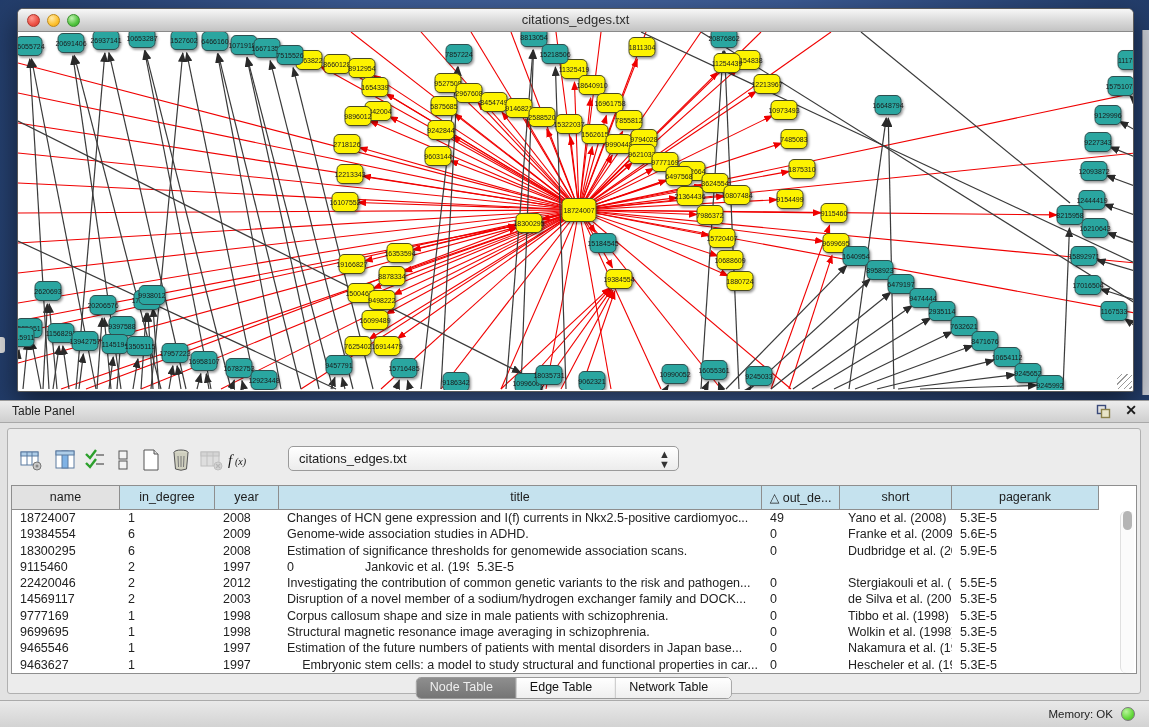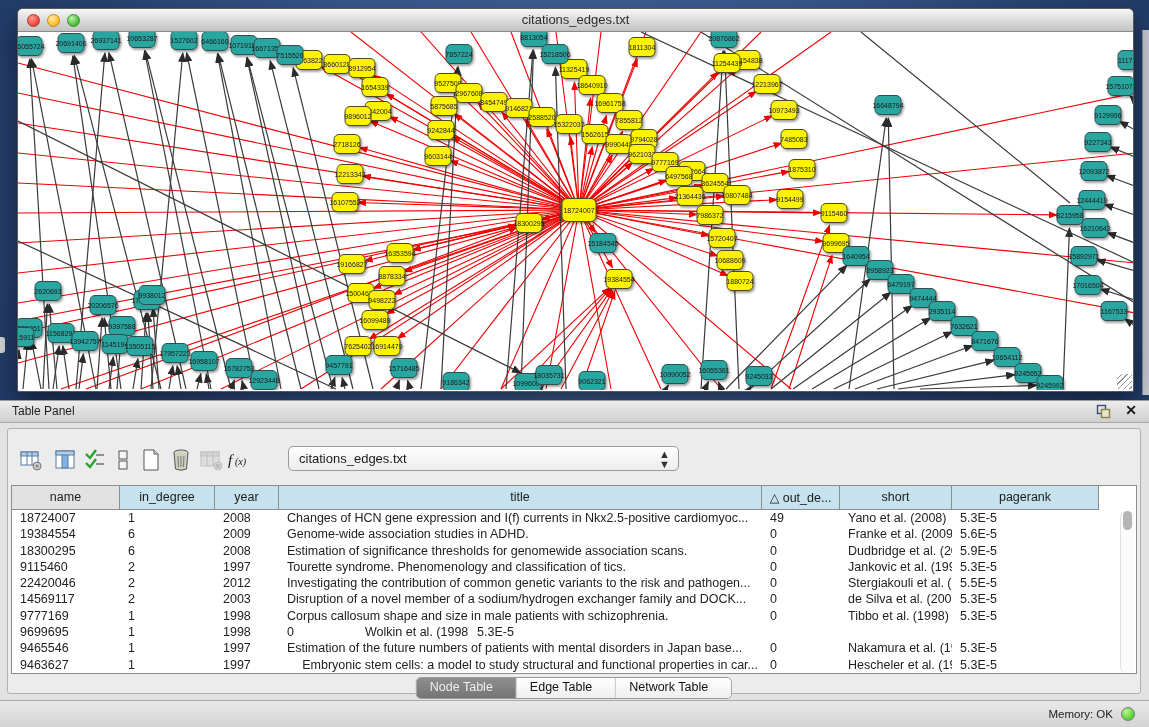--- a/index.html
+++ b/index.html
@@ -896,21 +896,20 @@
               <div class="td" style="width: 64px;">2008</div>
               <div class="td" style="width: 483px;">Estimation of significance thresholds for genomewide association scans.</div>
               <div class="td" style="width: 78px;">0</div>
               <div class="td" style="width: 112px;">Dudbridge et al. (2008)</div>
               <div class="td" style="width: 147px;">5.9E-5</div>
             </div>
             <div class="tr">
               <div class="td" style="width: 108px;">9115460</div>
               <div class="td" style="width: 95px;">2</div>
               <div class="td" style="width: 64px;">1997</div>
-              <div class="td" style="width: 483px;">Tourette syndrome. Phenomenology and classification of tics.</div>
               <div class="td" style="width: 78px;">0</div>
               <div class="td" style="width: 112px;">Jankovic et al. (1997)</div>
               <div class="td" style="width: 147px;">5.3E-5</div>
             </div>
             <div class="tr">
               <div class="td" style="width: 108px;">22420046</div>
               <div class="td" style="width: 95px;">2</div>
               <div class="td" style="width: 64px;">2012</div>
               <div class="td" style="width: 483px;">Investigating the contribution of common genetic variants to the risk and pathogen...</div>
               <div class="td" style="width: 78px;">0</div>
@@ -932,20 +931,21 @@
               <div class="td" style="width: 64px;">1998</div>
               <div class="td" style="width: 483px;">Corpus callosum shape and size in male patients with schizophrenia.</div>
               <div class="td" style="width: 78px;">0</div>
               <div class="td" style="width: 112px;">Tibbo et al. (1998)</div>
               <div class="td" style="width: 147px;">5.3E-5</div>
             </div>
             <div class="tr">
               <div class="td" style="width: 108px;">9699695</div>
               <div class="td" style="width: 95px;">1</div>
               <div class="td" style="width: 64px;">1998</div>
+              <div class="td" style="width: 483px;">Structural magnetic resonance image averaging in schizophrenia.</div>
               <div class="td" style="width: 78px;">0</div>
               <div class="td" style="width: 112px;">Wolkin et al. (1998)</div>
               <div class="td" style="width: 147px;">5.3E-5</div>
             </div>
             <div class="tr">
               <div class="td" style="width: 108px;">9465546</div>
               <div class="td" style="width: 95px;">1</div>
               <div class="td" style="width: 64px;">1997</div>
               <div class="td" style="width: 483px;">Estimation of the future numbers of patients with mental disorders in Japan base...</div>
               <div class="td" style="width: 78px;">0</div>

